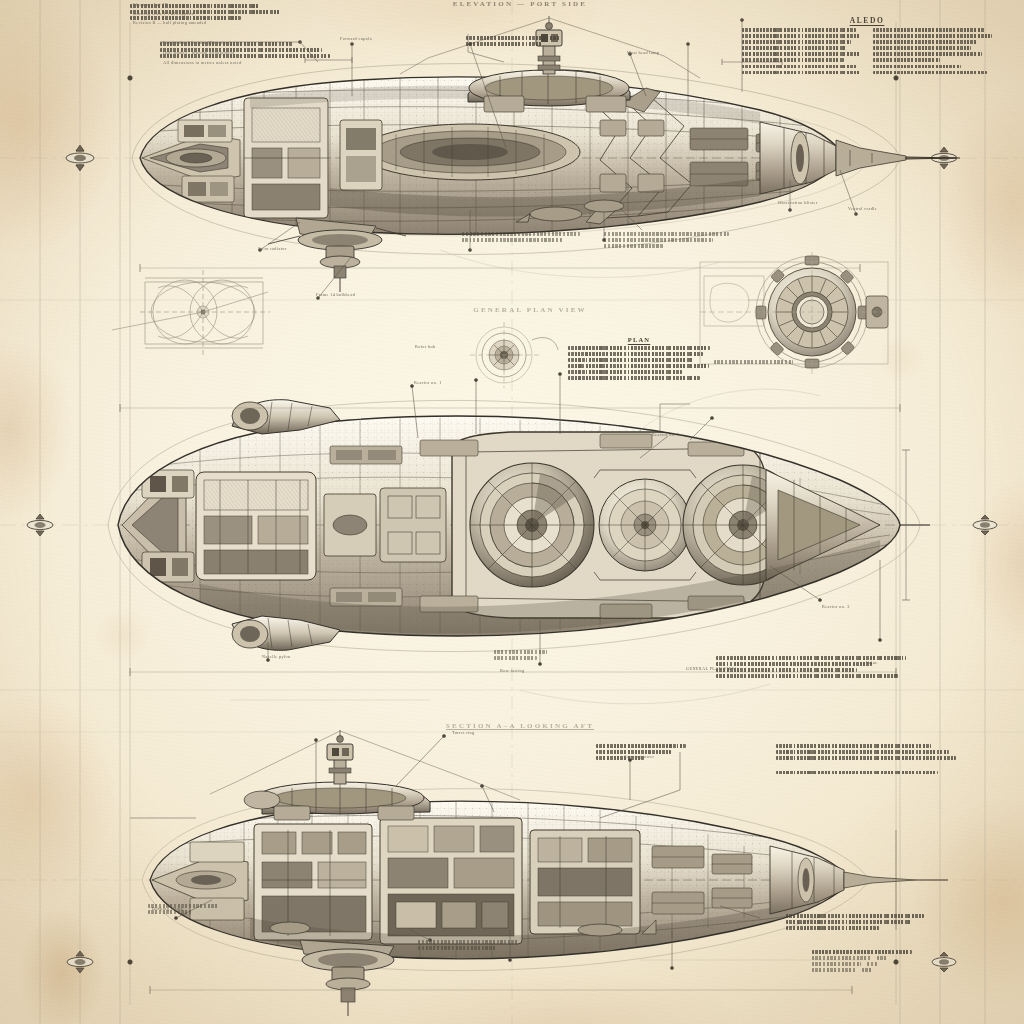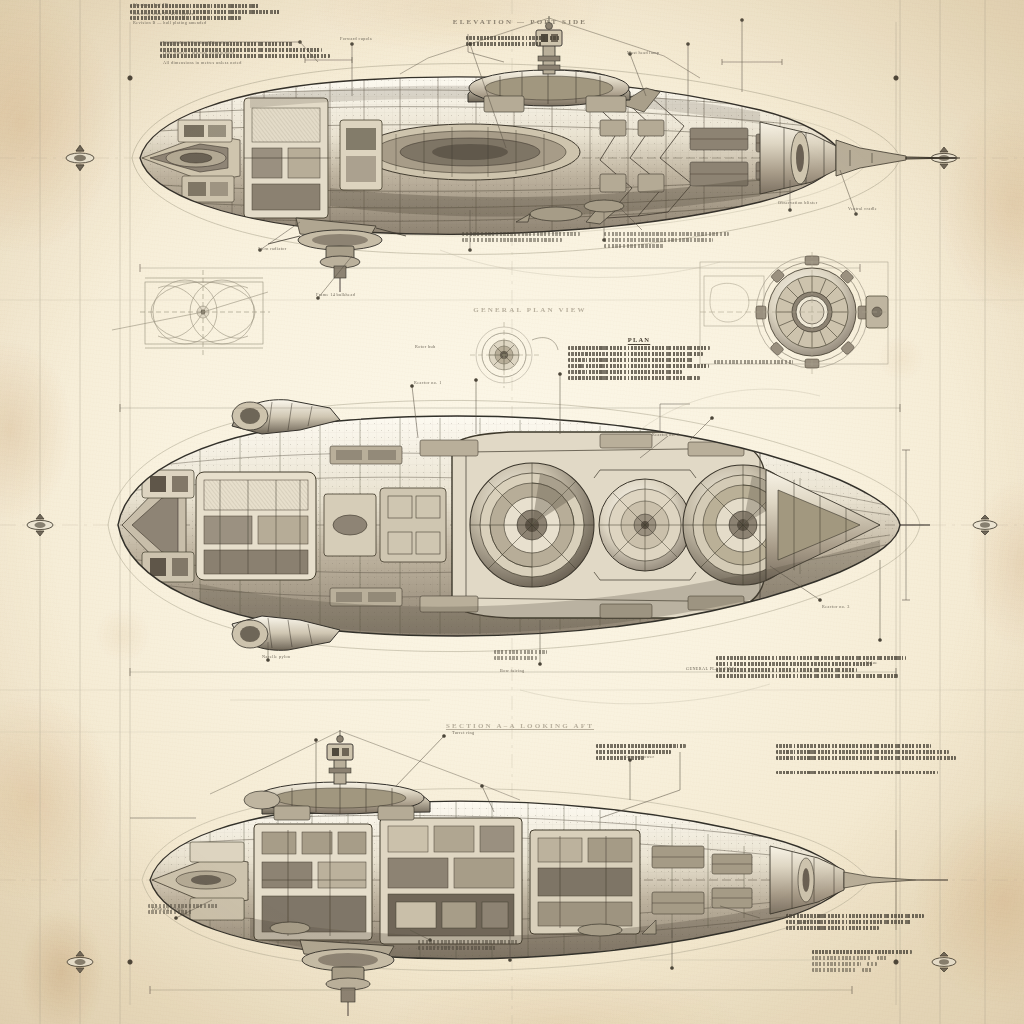--- a/index.html
+++ b/index.html
@@ -943,20 +943,45 @@
   <div class="blk" style="left:462px;top:232px;width:128px;">
     <div class="line f" style="width:92%"></div>
     <div class="line f" style="width:78%"></div>
   </div>
   <div class="blk" style="left:604px;top:232px;width:130px;">
     <div class="line f" style="width:96%"></div>
     <div class="line f" style="width:84%"></div>
     <div class="line f" style="width:46%"></div>
   </div>
 
+  <div class="blk" style="left:742px;top:16px;width:250px;">
+    <div class="hdr">ALEDO</div>
+    <div style="display:flex;gap:12px;">
+      <div style="flex:1">
+        <div class="line" style="width:96%" title="Nomenclature General Views"></div>
+        <div class="line" style="width:100%" title="1. Hull mantle frame assembly"></div>
+        <div class="line" style="width:92%" title="2. Upper mast observation dome"></div>
+        <div class="line" style="width:88%" title="3. Ballast inner corridor line"></div>
+        <div class="line" style="width:100%" title="4. Auxiliary lift chamber no. II"></div>
+        <div class="line" style="width:86%" title="5. Instrument cluster / Repeater"></div>
+        <div class="line" style="width:97%" title="6. Primary bearing conductor"></div>
+        <div class="line" style="width:100%" title="7. Stabiliser trailing fairwater"></div>
+      </div>
+      <div style="flex:1">
+        <div class="line" style="width:94%" title="8. Stern thrust compensator unit"></div>
+        <div class="line" style="width:100%" title="9. Torque distributor coil ring"></div>
+        <div class="line" style="width:88%" title="10. Cell pressure ventilation run"></div>
+        <div class="line" style="width:82%" title="11. Auxiliary steering quadrant"></div>
+        <div class="line" style="width:92%" title="12. Keel longeron datum shaft"></div>
+        <div class="line" style="width:56%" title="13. Navigation array"></div>
+        <div class="line" style="width:74%" title="14. Beam traverse conduit"></div>
+        <div class="line" style="width:96%" title="15. Rear observation turret"></div>
+      </div>
+    </div>
+  </div>
 
   <div class="blk" style="left:568px;top:336px;width:142px;">
     <div class="hdr" style="font-size:6.5px;letter-spacing:1.2px;">PLAN</div>
     <div class="line" style="width:100%" title="1. Reactor torus assemblies, three in line"></div>
     <div class="line" style="width:95%" title="2. Dorsal spine lateral stiffener web"></div>
     <div class="line" style="width:88%" title="3. Aft collector ring, gimbal mounted"></div>
     <div class="line" style="width:99%" title="4. Outboard nacelle pylon attachment"></div>
     <div class="line" style="width:80%" title="5. Port and starboard gallery decking"></div>
     <div class="line" style="width:93%" title="6. Bow sensor mast fairing, removable"></div>
   </div>
@@ -1031,17 +1056,17 @@
 
   <div class="blk" style="left:418px;top:940px;width:110px;">
     <div class="line f" style="width:92%" title="Approved drafting office, Aeronautical Division"></div>
     <div class="line f" style="width:72%" title="Issued under engineering order 44-C"></div>
   </div>
   <div class="blk" style="left:148px;top:904px;width:74px;">
     <div class="line f" style="width:96%"></div>
     <div class="line f" style="width:60%"></div>
   </div>
 
-  <div class="viewtitle" style="left:420px;top:18px;width:200px;">ELEVATION — PORT SIDE</div>
+  <div class="viewtitle" style="left:420px;top:0;width:200px;">ELEVATION — PORT SIDE</div>
   <div class="viewtitle" style="left:440px;top:306px;width:180px;opacity:.6;">GENERAL PLAN VIEW</div>
   <div class="viewtitle" style="left:430px;top:722px;width:180px;opacity:.6;text-decoration:underline;">SECTION A–A LOOKING AFT</div>
 
 </div>
 
 </body></html>

